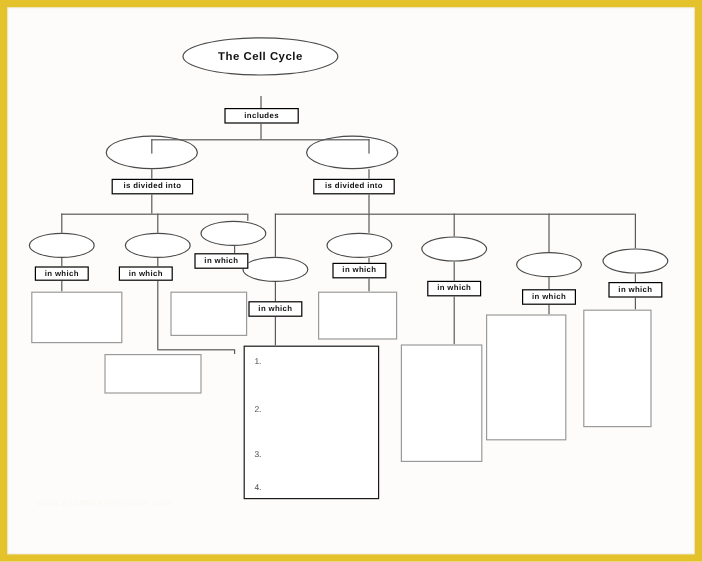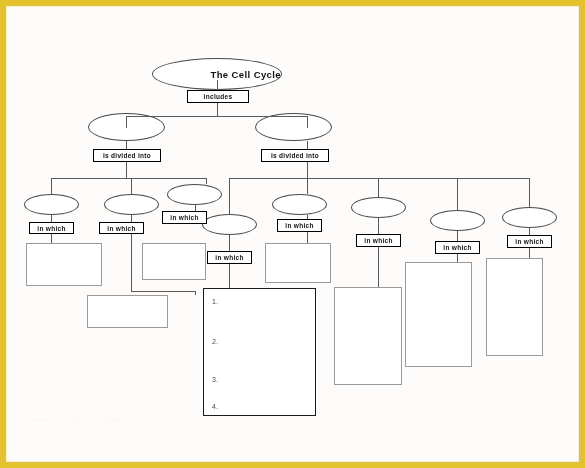--- a/index.html
+++ b/index.html
@@ -84,21 +84,21 @@
   }
 </style>
 </head>
 <body>
 
 <div id="frame">
   <div id="canvas">
 
     <div id="watermark">www.example-template.com</div>
 
-    <div class="oval" style="left:145px;top:51px;width:130px;height:32px;justify-content:flex-end;">
+    <div class="oval" style="left:145px;top:24px;width:130px;height:32px;">
       <span class="oval-title">The Cell Cycle</span>
     </div>
 
     <div class="v" style="left:210px;top:73px;height:10px;"></div>
     <div class="lbl" style="left:180px;top:83px;width:62px;height:13px;">includes</div>
 
     <div class="v" style="left:210px;top:96px;height:13px;"></div>
     <div class="h" style="left:119px;top:109px;width:182px;"></div>
     <div class="v" style="left:119px;top:109px;height:12px;"></div>
     <div class="v" style="left:300px;top:109px;height:12px;"></div>

